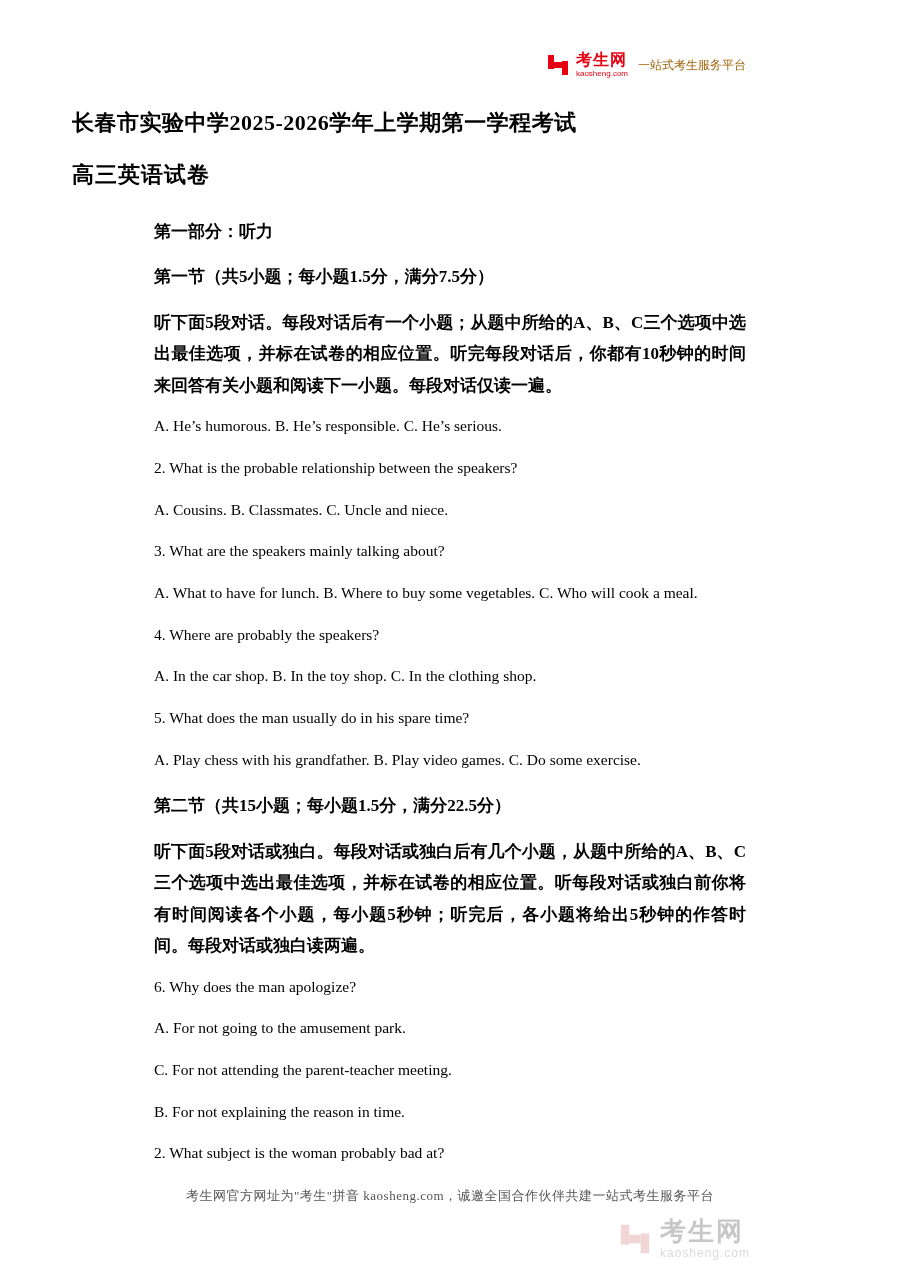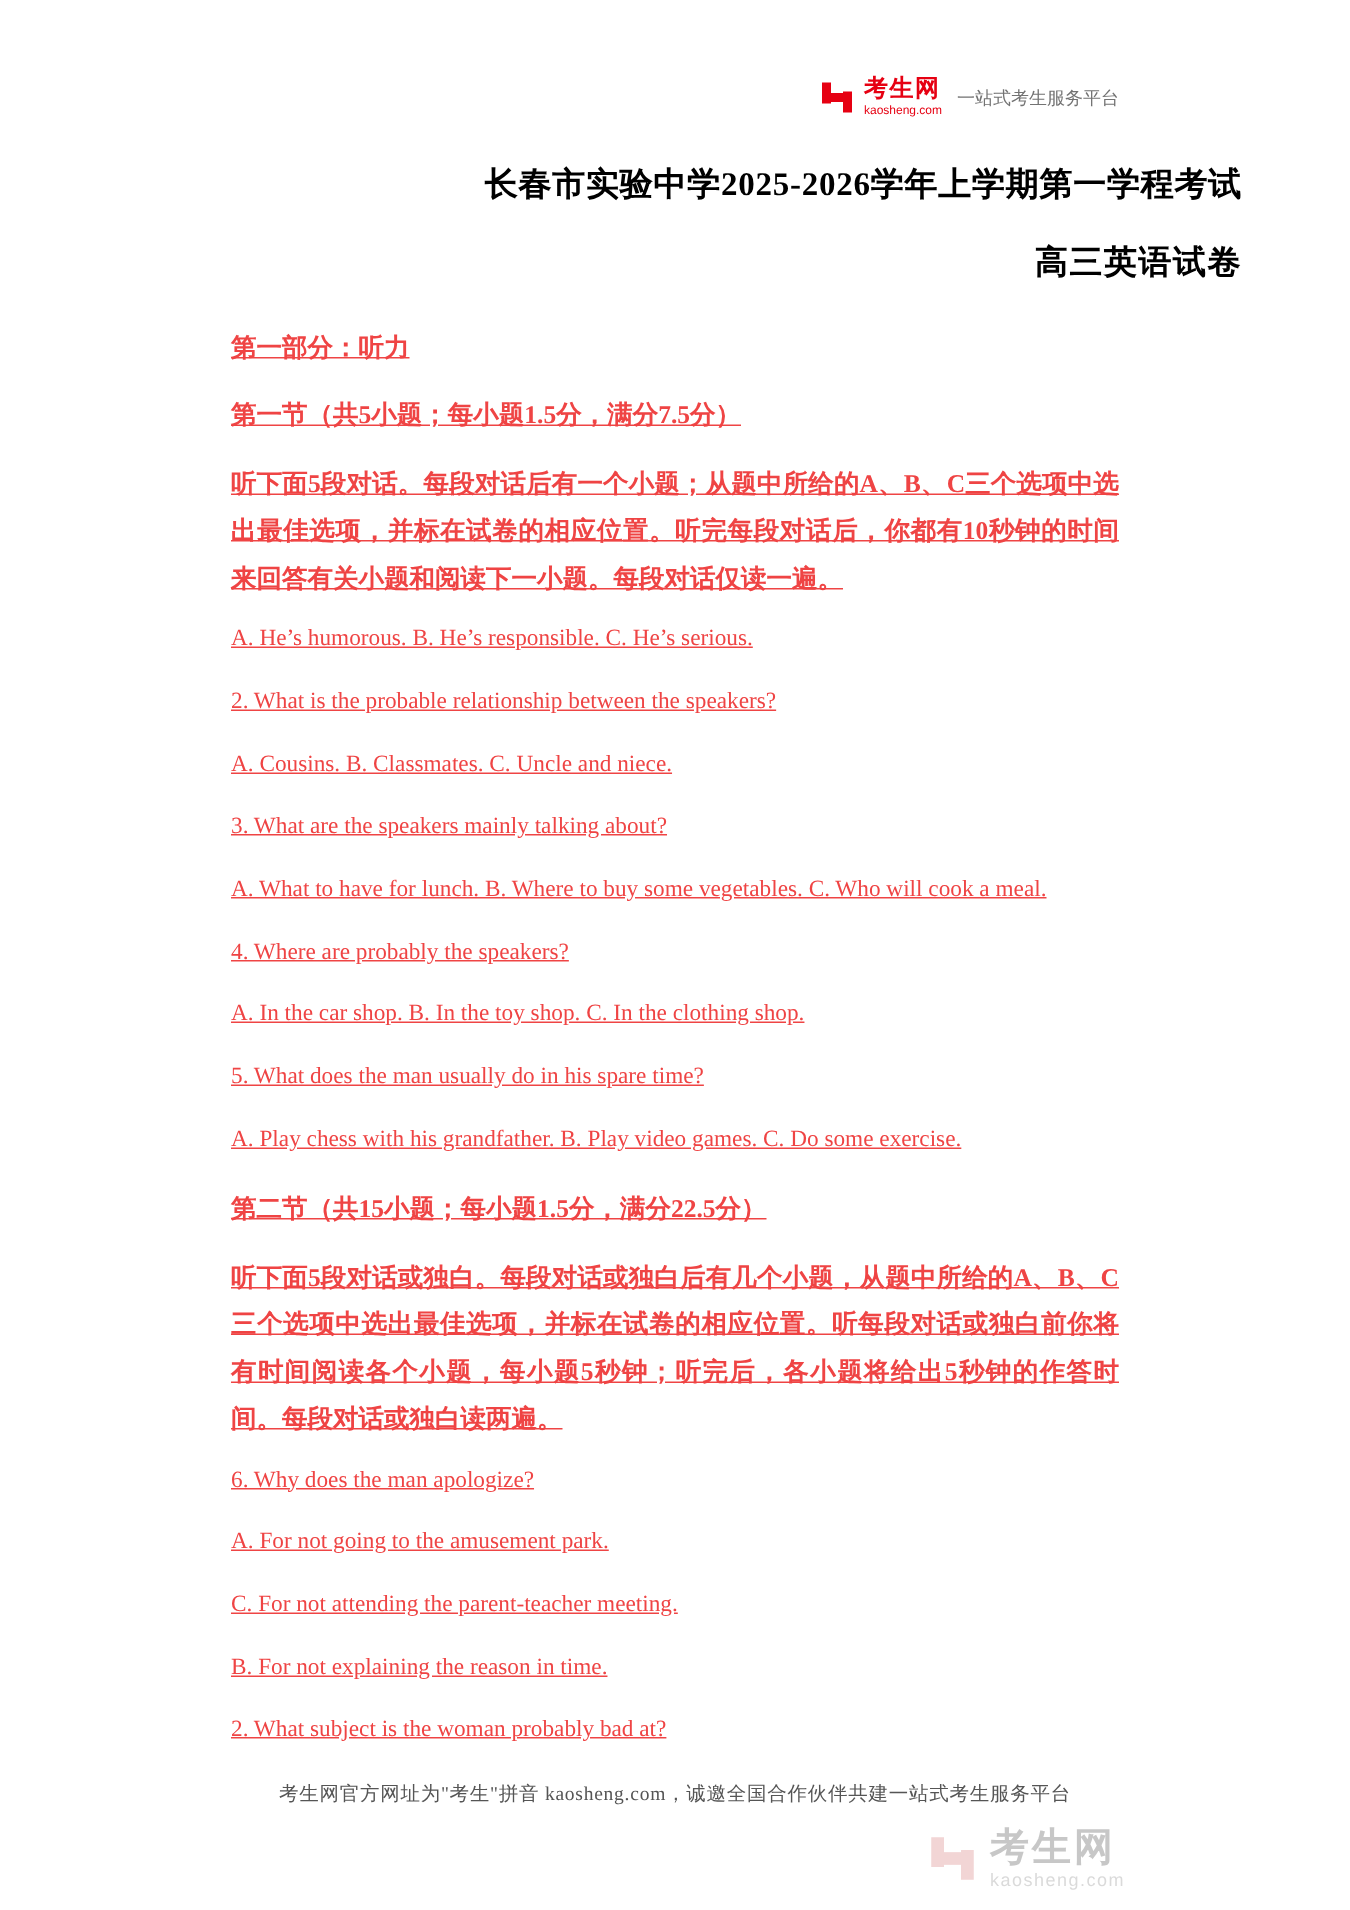--- a/index.html
+++ b/index.html
@@ -37,45 +37,45 @@
   }
   .brand .domain {
     font-family: "Liberation Sans", sans-serif;
     font-size: 8px;
     color: #e60012;
     margin-top: 2px;
   }
   .brand .tagline {
     font-family: "Liberation Sans", sans-serif;
     font-size: 12px;
-    color: #737373;
+    color: #a16207;
     margin-left: 4px;
     white-space: nowrap;
   }
 
   
-  .doc-header { padding-top: 108px; text-align: right; }
+  .doc-header { padding-top: 108px; text-align: left; }
   .doc-title {
     font-size: 22px;
     font-weight: bold;
     letter-spacing: 0.5px;
   }
   .doc-subtitle {
     font-size: 22px;
     font-weight: bold;
     margin-top: 22px;
     letter-spacing: 1px;
   }
 
   
   .doc-body {
     padding: 26px 82px 0 82px;
     text-align: justify;
   }
-  .para { color: #ef4444; text-decoration: underline; }
+  .para { color: #000000; }
   .para.bold {
     font-weight: bold;
     font-size: 17px;
     line-height: 1.85;
     margin-bottom: 14px;
   }
   .para.normal {
     font-weight: normal;
     font-size: 15.5px;
     line-height: 1.4;

